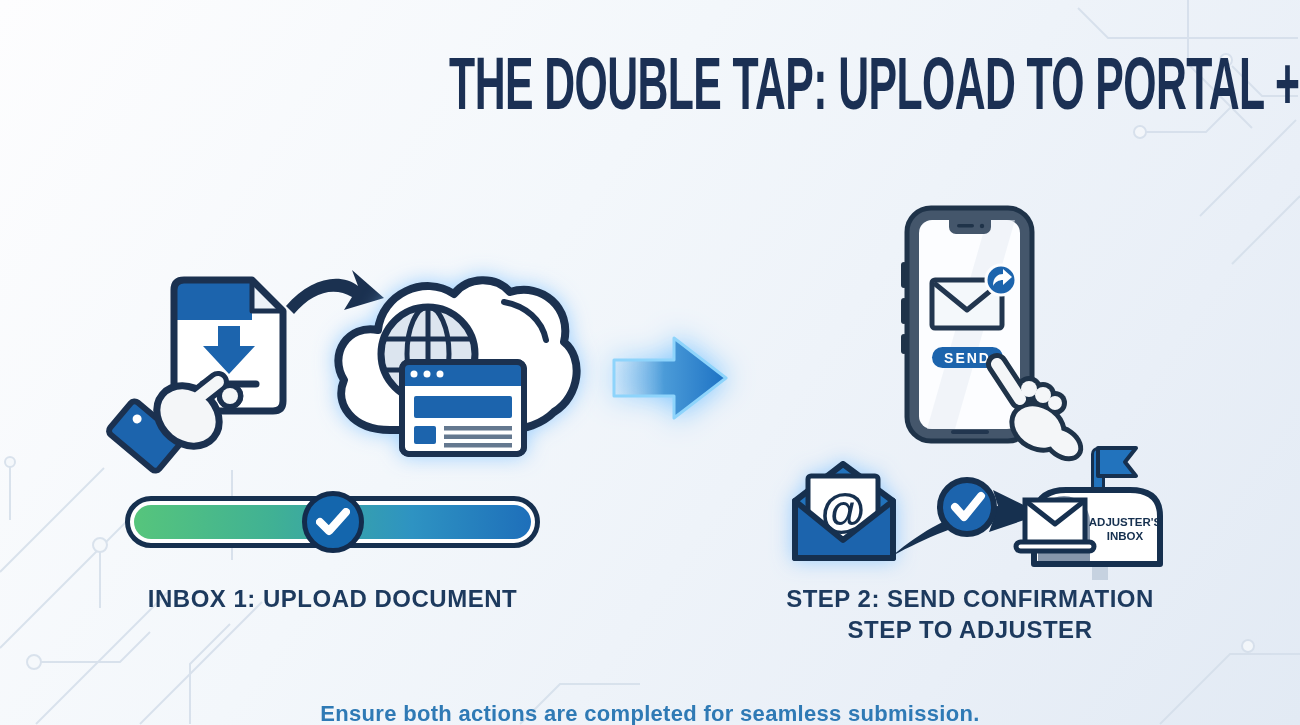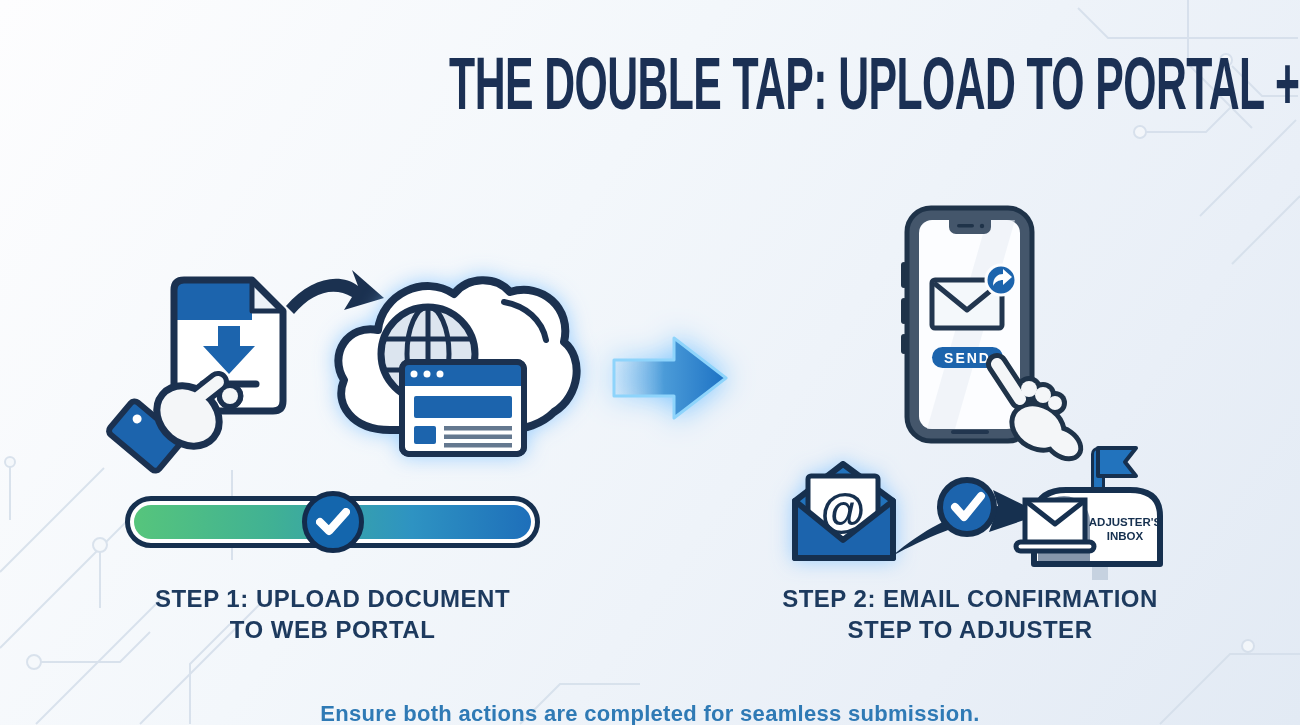--- a/index.html
+++ b/index.html
@@ -143,22 +143,21 @@
   <div class="progressbar">
     <div class="fill"></div>
     <div class="check">
       <svg width="34" height="28" viewBox="0 0 34 28">
         <path d="M4,14 L13,23 L30,4" fill="none" stroke="#ffffff" stroke-width="8" stroke-linecap="round" stroke-linejoin="round"></path>
       </svg>
     </div>
   </div>
 
   <div class="caption c1">
-    <div>STEP 1: UPLOAD DOCUMENT</div>
-    <div>TO WEB PORTAL</div>
+    <div>INBOX 1: UPLOAD DOCUMENT</div>
   </div>
 
   <svg class="art big-glow" style="left:612px;top:332px;" width="118" height="92" viewBox="0 0 118 92">
     <defs>
       <linearGradient id="arrowgrad" x1="0" y1="0" x2="1" y2="0">
         <stop offset="0" stop-color="#aed4f0" stop-opacity=".25"></stop>
         <stop offset=".45" stop-color="#4b9bd8"></stop>
         <stop offset="1" stop-color="#1d72c4"></stop>
       </linearGradient>
     </defs>
@@ -235,19 +234,19 @@
     <g>
       <rect x="3" y="64" width="60" height="44" fill="#ffffff" stroke="#16304f" stroke-width="5"></rect>
       <path d="M5,66 L33,88 L61,66" fill="none" stroke="#16304f" stroke-width="5" stroke-linejoin="round"></path>
     </g>
     <rect x="-6" y="106" width="78" height="9" rx="4.5" fill="#ffffff" stroke="#16304f" stroke-width="5"></rect>
     <text x="103" y="90" text-anchor="middle" font-size="11.5" font-weight="bold" fill="#16304f">ADJUSTER'S</text>
     <text x="103" y="104" text-anchor="middle" font-size="11.5" font-weight="bold" fill="#16304f">INBOX</text>
   </svg>
 
   <div class="caption c2">
-    <div>STEP 2: EMAIL CONFIRMATION</div>
+    <div>STEP 2: SEND CONFIRMATION</div>
     <div>STEP TO ADJUSTER</div>
   </div>
 
   <div class="footer-note">Ensure both actions are completed for seamless submission.</div>
 
 </div>
 
 </body></html>

